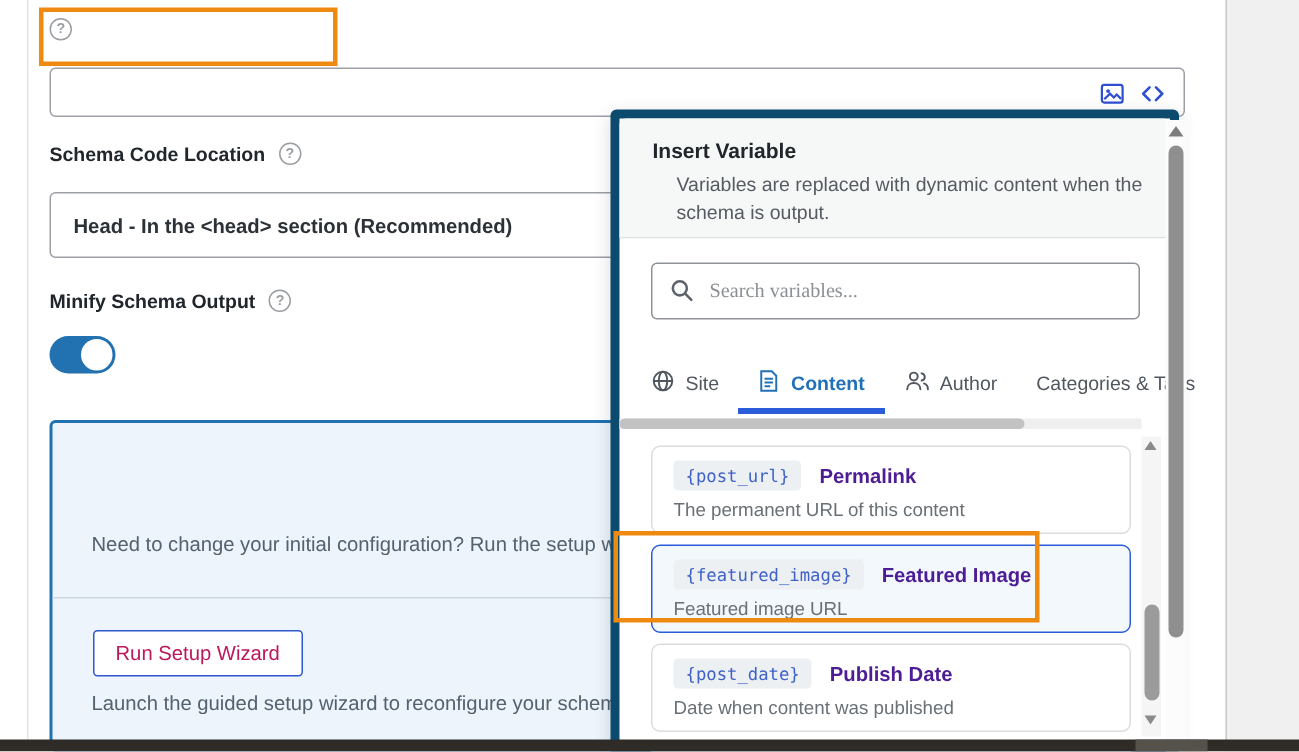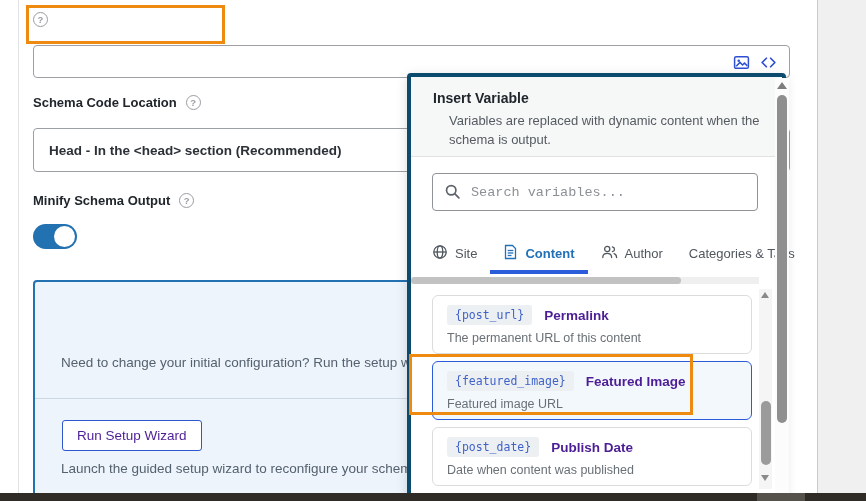--- a/index.html
+++ b/index.html
@@ -52,43 +52,43 @@
   
   .wizard {
     left:33px; top:280px; width:755px; height:221px;
     background:#edf4fb; border:2px solid #2271b1; border-radius:4px; z-index:1;
   }
   .wizard-title { position:absolute; left:26px; top:34px; font-size:17px; font-weight:700; color:#20262b; }
   .wizard-desc { position:absolute; left:26px; top:73px; width:715px; font-size:13.5px; color:#54616f; white-space:nowrap; overflow:hidden; }
   .wizard-divider { position:absolute; left:0; right:0; top:116px; border-top:1px solid #ccd7e2; }
   .wizard-btn {
     position:absolute; left:27px; top:138px; background:#fff; border:1px solid #2e56cd;
-    color:#4c1d95; border-radius:3px; font-size:13.5px; padding:7px 14px; cursor:pointer;
+    color:#be185d; border-radius:3px; font-size:13.5px; padding:7px 14px; cursor:pointer;
     font-family:"Liberation Sans",sans-serif;
   }
   .wizard-foot { position:absolute; left:26px; top:179px; width:715px; font-size:13.5px; color:#54616f; white-space:nowrap; overflow:hidden; }
 
   
   .popup {
     left:407px; top:73px; width:379px; height:428px; background:#fff;
-    border:4px solid #0c4a6e; border-radius:4px 4px 0 0; z-index:10;
+    border:6px solid #0c4a6e; border-radius:4px 4px 0 0; z-index:10;
     box-shadow:0 3px 12px rgba(0,0,0,.14);
   }
   .popup-header {
     position:absolute; left:0; top:0; width:100%; height:80px; background:#f6f7f7;
     border-bottom:1px solid #e0e1e3; border-radius:4px 4px 0 0; padding:13px 22px;
   }
   .popup-title { font-size:14px; font-weight:700; color:#20262b; }
   .popup-desc { margin-top:6px; font-size:13px; line-height:1.45; color:#555b61; width:338px;margin-left:16px; }
 
   .search-wrap { position:absolute; left:21px; top:96px; width:326px; height:38px; }
   .search-wrap input {
     width:100%; height:100%; border:1px solid #8f9296; border-radius:4px;
     padding:0 10px 0 38px; font-size:13.5px; outline:none; color:#3c434a;
-    font-family:Liberation Mono, monospace;
+    font-family:Liberation Serif, serif;
   }
   .search-wrap input::placeholder { color:#8c9096; }
   .search-icon-box { position:absolute; left:12px; top:10px; }
 
   .tabs { position:absolute; left:8px; top:156px; height:41px; display:flex; }
   .tab {
     display:flex; align-items:center; gap:7px; padding:0 13px; font-size:13px;
     color:#50575e; cursor:pointer; position:relative; white-space:nowrap;
   }
   .tab.active { color:#2170b8; font-weight:700; }

